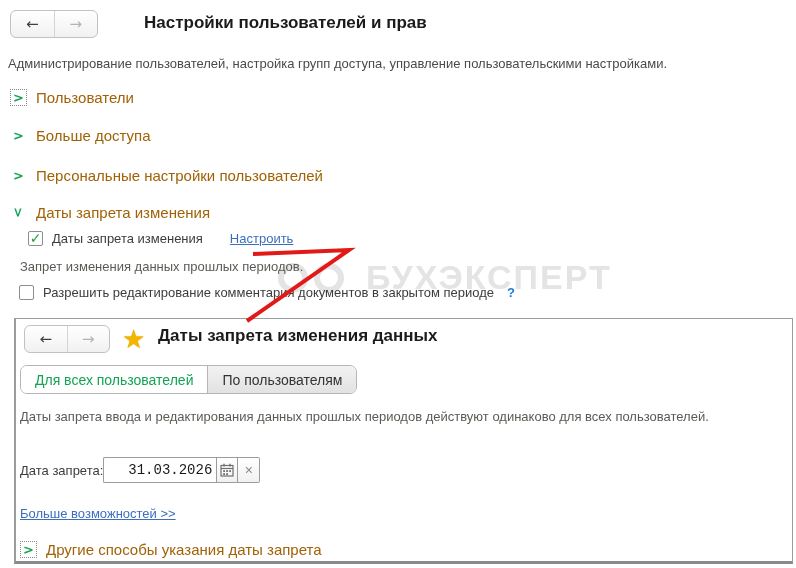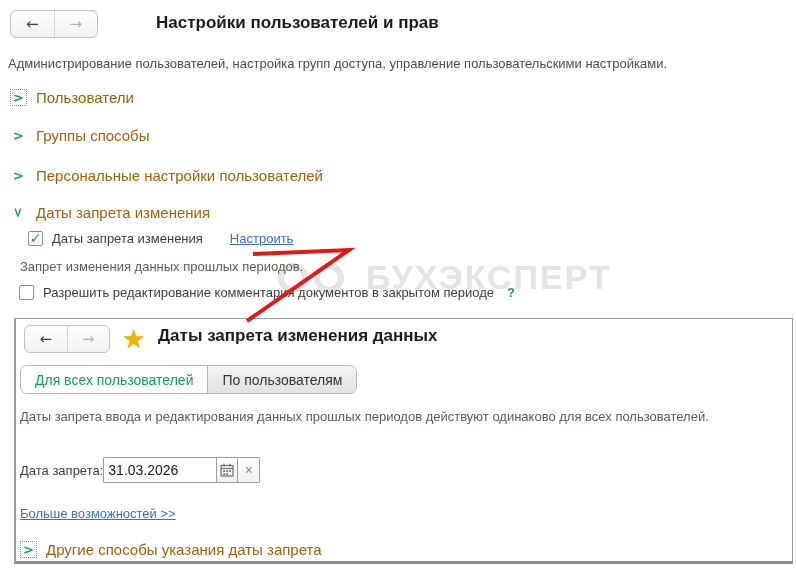--- a/index.html
+++ b/index.html
@@ -82,22 +82,22 @@
   .tab {
     display:flex; align-items:center; padding:0 14px;
     font-size:14px; cursor:pointer;
   }
   .tab.active { background:#ffffff; color:#12a452; }
   .tab.inactive { background:linear-gradient(#f2f2f2,#e2e2e2); color:#333; border-left:1px solid #b5b5b5; }
 
   .datefield { display:flex; align-items:center; }
   .dateinput {
     width:113px; height:26px; border:1px solid #9c9c9c; border-right:none;
-    font-family:Liberation Sans, sans-serif; font-size:14px; color:#1a1a1a;
-    padding:0 4px; outline:none; border-radius:2px 0 0 2px;
+    font-family:Liberation Mono, monospace; font-size:14px; color:#1a1a1a;
+    padding:0 4px; outline:none; border-radius:2px 0 0 2px;text-align:right;
   }
   .fieldbtn {
     width:22px; height:26px; display:flex; align-items:center; justify-content:center;
     border:1px solid #9c9c9c; background:linear-gradient(#ffffff,#f1f1f1);
     cursor:pointer;
   }
   .fieldbtn + .fieldbtn { border-left:none; border-radius:0 2px 2px 0; }
   .clearglyph { font-size:14px; color:#8a8a8a; line-height:1; }
 </style>
 </head>
@@ -113,36 +113,36 @@
 
   <div class="abs navgroup" style="left:10px; top:10px;">
     <div class="navbtn back">
         <span>←</span>
       </div>
     <div class="navbtn fwd">
         <span>→</span>
       </div>
   </div>
 
-  <div class="abs wtitle" style="left:156px; top:13px;">Настройки пользователей и прав</div>
+  <div class="abs wtitle" style="left:144px; top:13px;">Настройки пользователей и прав</div>
 
   <div class="abs subtitle" style="left:8px; top:56px;">Администрирование пользователей, настройка групп доступа, управление пользовательскими настройками.</div>
 
   <div class="abs section" style="left:10px; top:89px;">
     <span class="chevbox focused">
         <span class="chev">&gt;</span>
       </span>
     <span class="seclabel">Пользователи</span>
   </div>
 
   <div class="abs section" style="left:10px; top:127px;">
     <span class="chevbox">
         <span class="chev">&gt;</span>
       </span>
-    <span class="seclabel">Группы способы</span>
+    <span class="seclabel">Больше доступа</span>
   </div>
 
   <div class="abs section" style="left:10px; top:167px;">
     <span class="chevbox">
         <span class="chev">&gt;</span>
       </span>
     <span class="seclabel">Персональные настройки пользователей</span>
   </div>
 
   <div class="abs section" style="left:10px; top:204px;">

